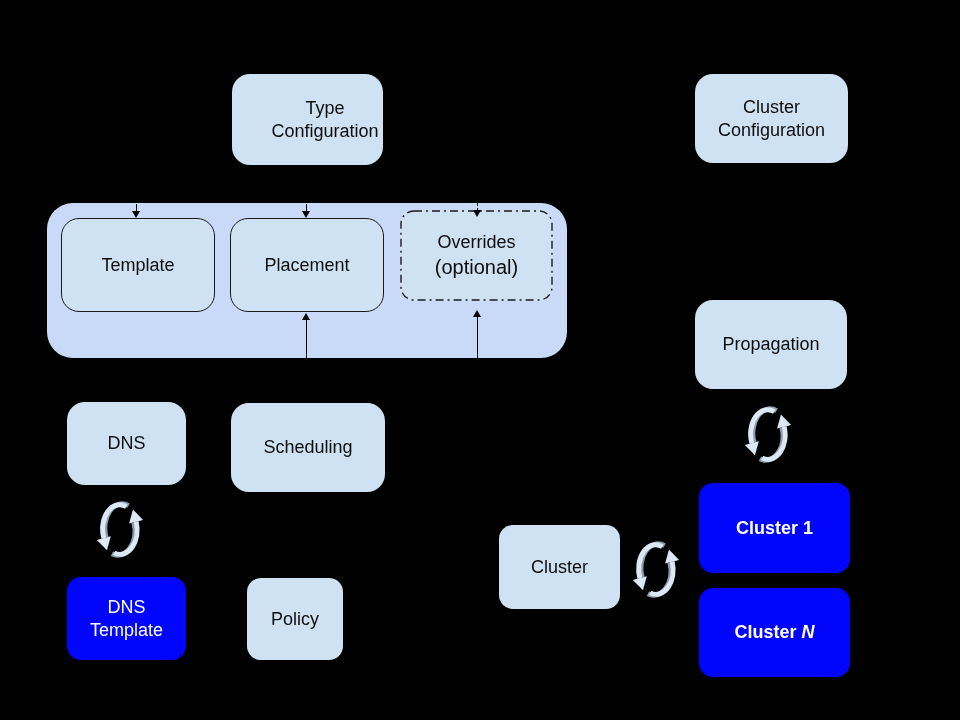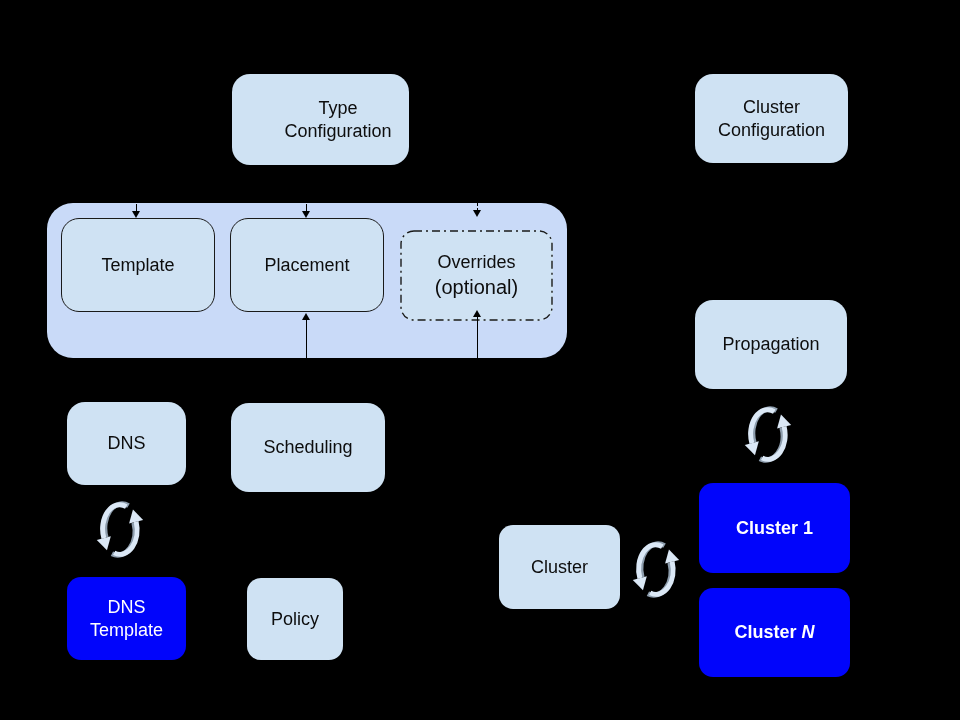--- a/index.html
+++ b/index.html
@@ -36,39 +36,39 @@
   .head.down{border-top:7px solid #000;}
   .head.up{border-bottom:7px solid #000;}
   .sync{position:absolute;width:54px;height:72px;}
   .ov-border{position:absolute;left:0;top:0;width:100%;height:100%;pointer-events:none;}
 </style>
 </head>
 <body>
 
 <div id="canvas">
 
-  <div class="node wrap-narrow" style="left:232px;top:74px;width:177px;height:91px;padding-left:35px;">
+  <div class="node wrap-narrow" style="left:232px;top:74px;width:151px;height:91px;padding-left:35px;">
     <span class="lbl">Type Configuration</span>
   </div>
 
   <div class="node wrap-narrow" style="left:695px;top:74px;width:153px;height:89px;">
     <span class="lbl">Cluster Configuration</span>
   </div>
 
   <div class="group"></div>
 
   <div class="node bordered" style="left:61px;top:218px;width:154px;height:94px;">
     <span class="lbl">Template</span>
   </div>
 
   <div class="node bordered" style="left:230px;top:218px;width:154px;height:94px;">
     <span class="lbl">Placement</span>
   </div>
 
-  <div class="node" style="left:400px;top:230px;width:153px;height:91px;border-radius:14px;">
+  <div class="node" style="left:400px;top:210px;width:153px;height:91px;border-radius:14px;">
     <svg class="ov-border" viewBox="0 0 153 91">
       <rect x="1" y="1" width="151" height="89" rx="13" fill="none" stroke="#1a1a1a" stroke-width="1.4" stroke-dasharray="8 4 2 4"></rect>
     </svg>
     <span class="lbl">
       <span>Overrides</span>
       <span class="sub">(optional)</span>
     </span>
   </div>
 
 

